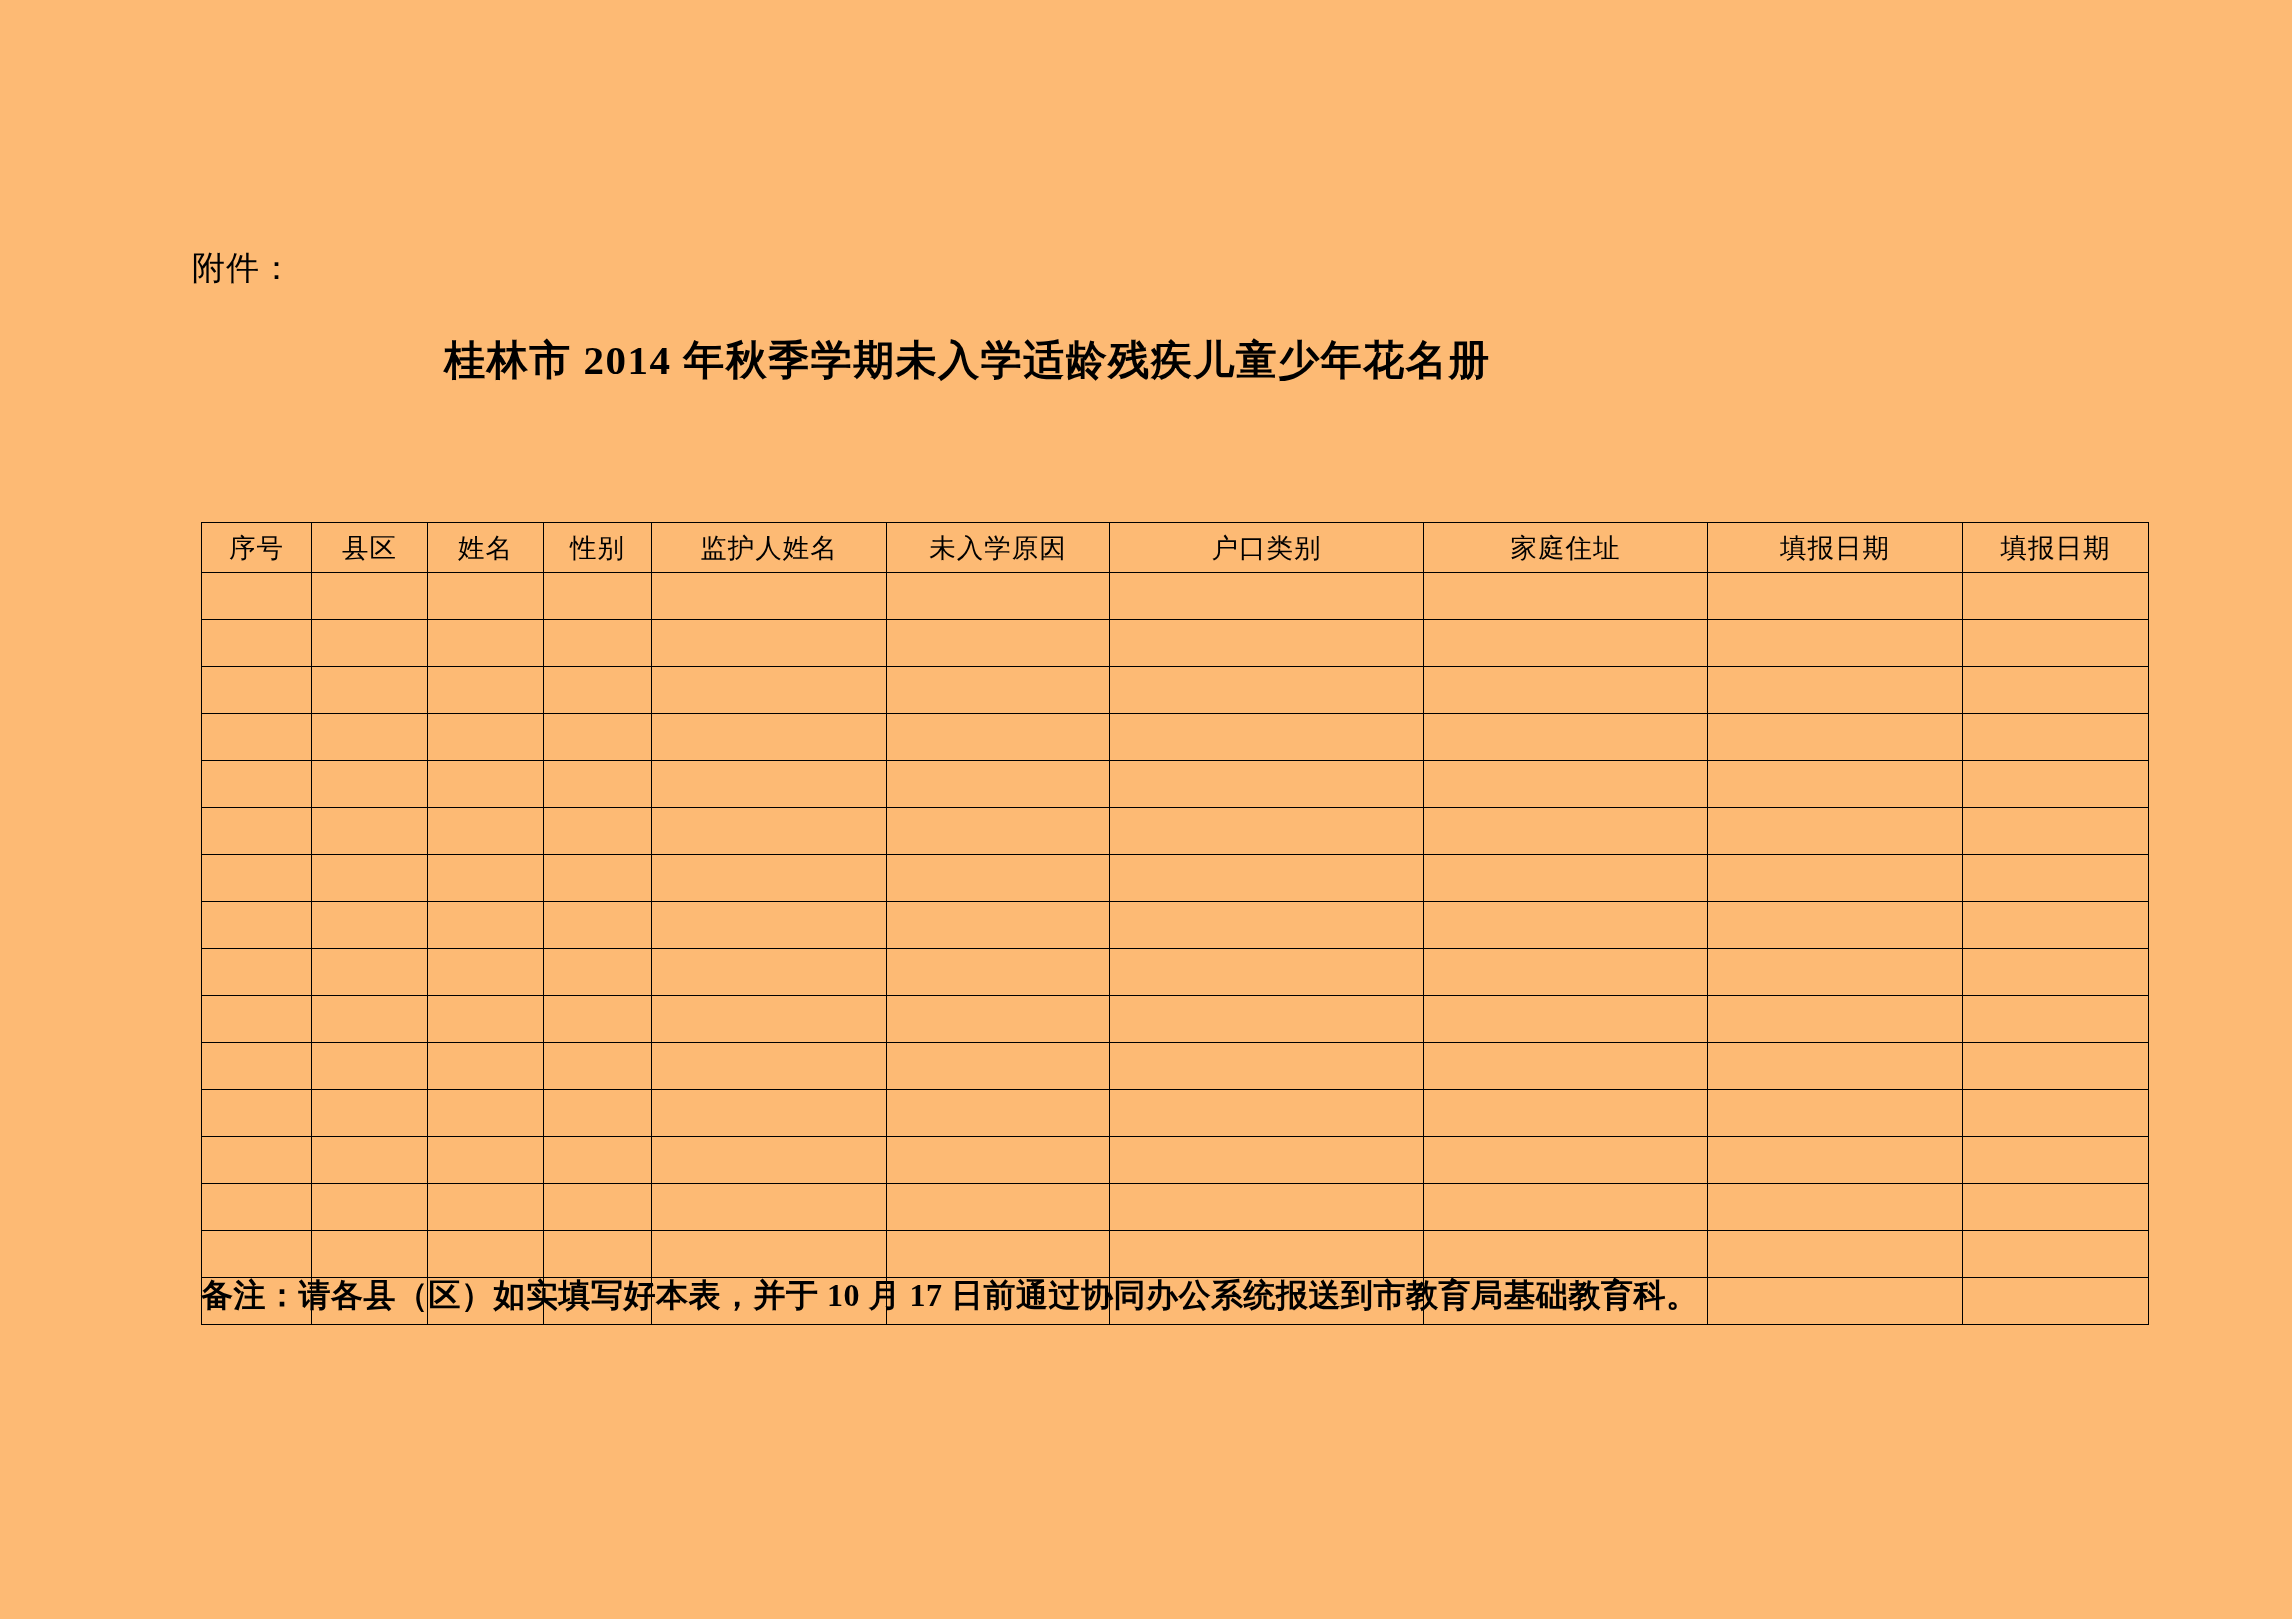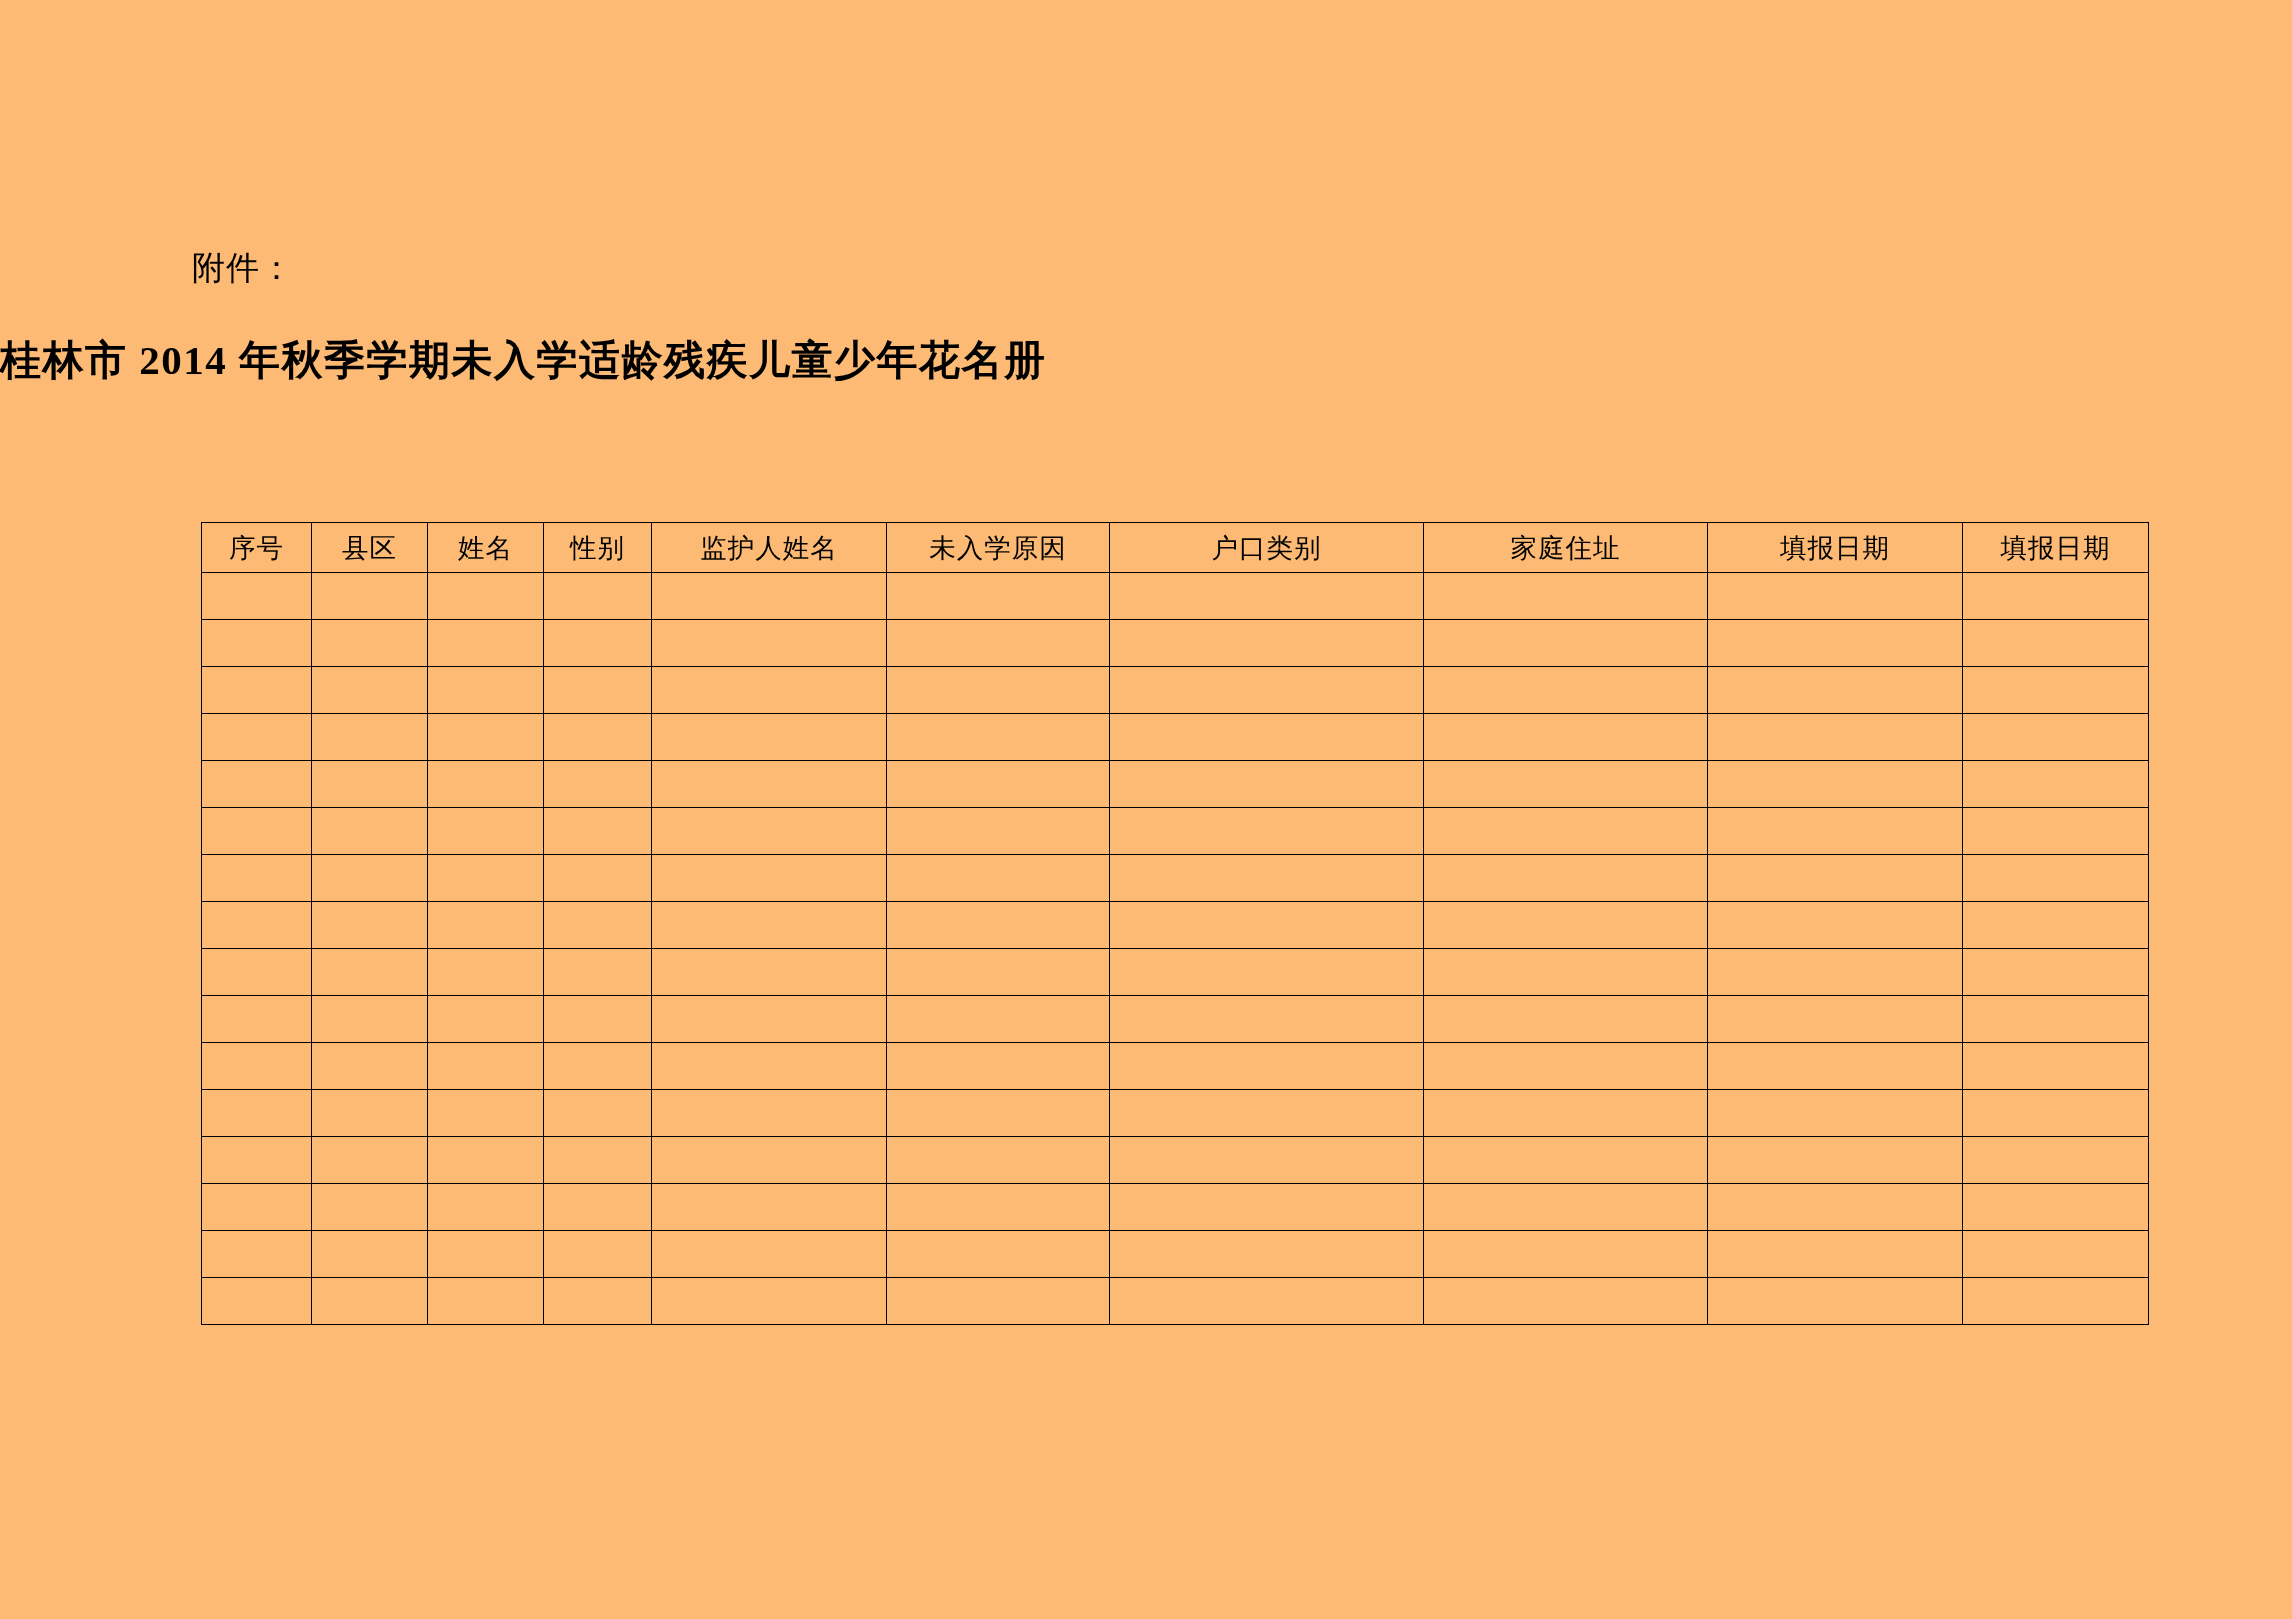--- a/index.html
+++ b/index.html
@@ -29,23 +29,25 @@
     top: 247px;
     font-size: 33px;
     line-height: 43px;
     letter-spacing: 1px;
   }
   .doc-title {
     position: absolute;
     left: 0;
     top: 333px;
     width: 1903px;
+    text-align: center;
     font-size: 41px;
     font-weight: bold;
     letter-spacing: 1.5px;
+    padding-left: 16px;
   }
   .meta-row {
     position: absolute;
     left: 192px;
     top: 453px;
     width: 1950px;
     height: 39px;
     font-size: 26.5px;
   }
   .meta-item {
@@ -318,15 +320,16 @@
         <td></td>
         <td></td>
         <td></td>
         <td></td>
         <td></td>
         <td></td>
       </tr>
     </tbody>
   </table>
 
+  <div class="note">备注：请各县（区）如实填写好本表，并于 10 月 17 日前通过协同办公系统报送到市教育局基础教育科。</div>
 
 </div>
 
 
 </body></html>

